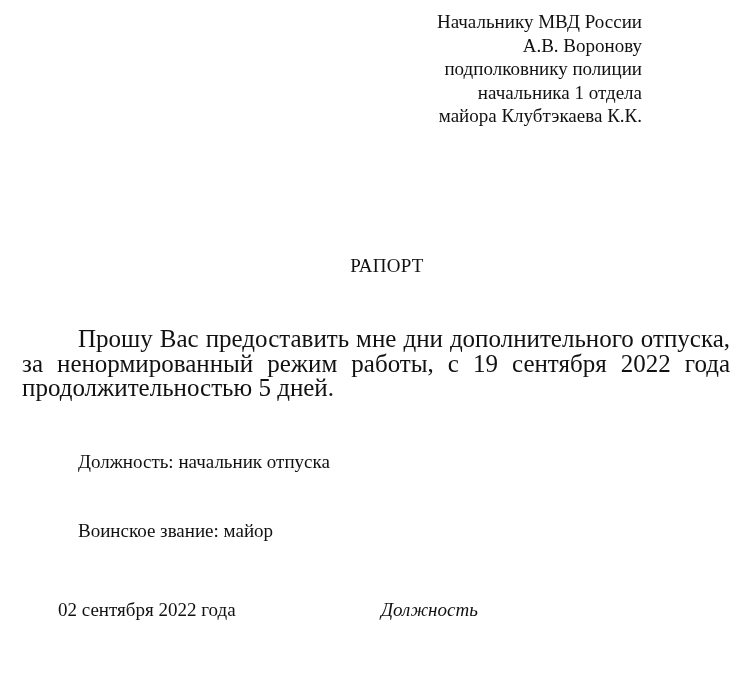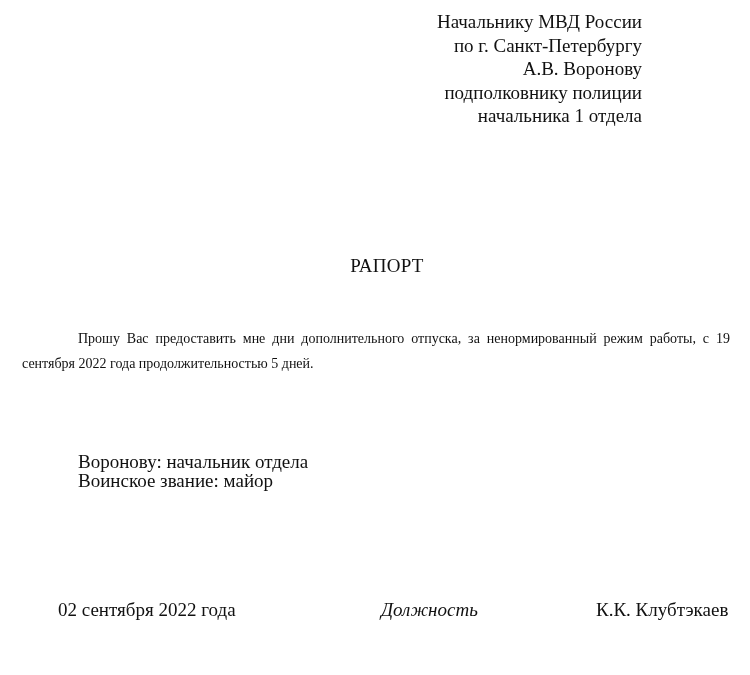--- a/index.html
+++ b/index.html
@@ -41,65 +41,64 @@
       text-align: center;
       font-size: 19px;
       letter-spacing: 0.3px;
       padding-left: 12px;
     }
     .body-text {
       position: absolute;
       left: 22px;
       width: 708px;
       top: 327px;
-      font-size: 14px;
+      font-size: 25px;
       line-height: 24.5px;
       text-align: justify;
       text-indent: 56px;
     }
     .field {
       position: absolute;
       left: 78px;
       font-size: 19px;
       white-space: nowrap;
     }
     .field.position { top: 451px; }
-    .field.rank { top: 470px; }
+    .field.rank { top: 520px; }
     .footer {
       position: absolute;
       top: 599px;
       left: 0;
       width: 750px;
       height: 26px;
       font-size: 19px;
       margin-left: 36px;
     }
     .footer .date { position: absolute; left: 22px; white-space: nowrap; }
     .footer .signature { position: absolute; left: 345px; font-style: italic; white-space: nowrap; }
     .footer .fullname { position: absolute; left: 560px; white-space: nowrap; }
   </style>
 </head>
 <body>
 
 <div class="page">
 
   <div class="addressee">
     <div>Начальнику МВД России</div>
-    <div>по г. Санкт-Петербургу</div>
     <div>А.В. Воронову</div>
     <div>подполковнику полиции</div>
     <div>начальника 1 отдела</div>
+    <div>майора Клубтэкаева К.К.</div>
   </div>
 
   <div class="title">РАПОРТ</div>
 
   <div class="body-text">Прошу Вас предоставить мне дни дополнительного отпуска, за ненормированный режим работы, с 19 сентября 2022 года продолжительностью 5 дней.</div>
 
-  <div class="field position">Воронову: начальник отдела</div>
+  <div class="field position">Должность: начальник отпуска</div>
   <div class="field rank">Воинское звание: майор</div>
 
   <div class="footer">
     <span class="date">02 сентября 2022 года</span>
     <span class="signature">Должность</span>
-    <span class="fullname">К.К. Клубтэкаев</span>
   </div>
 
 </div>
 
 </body></html>

